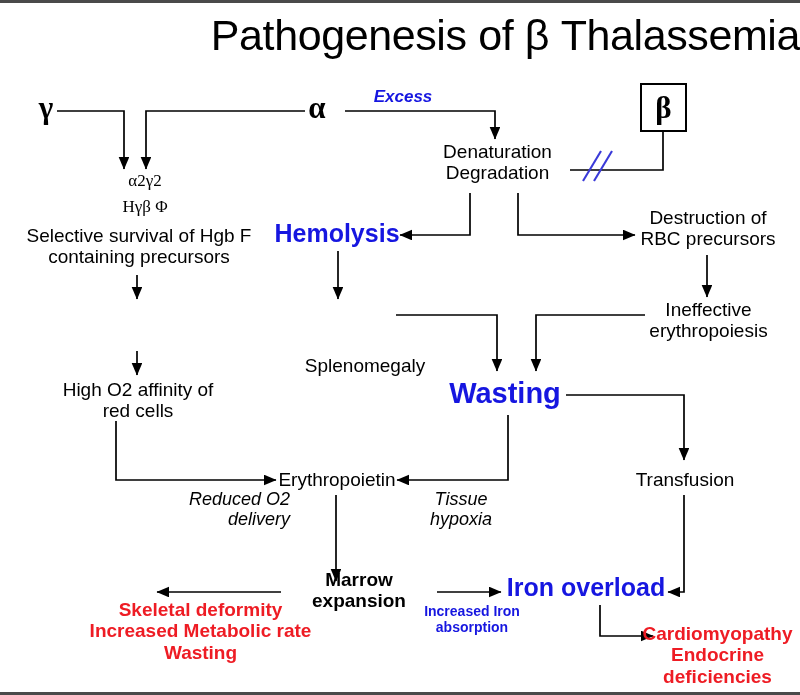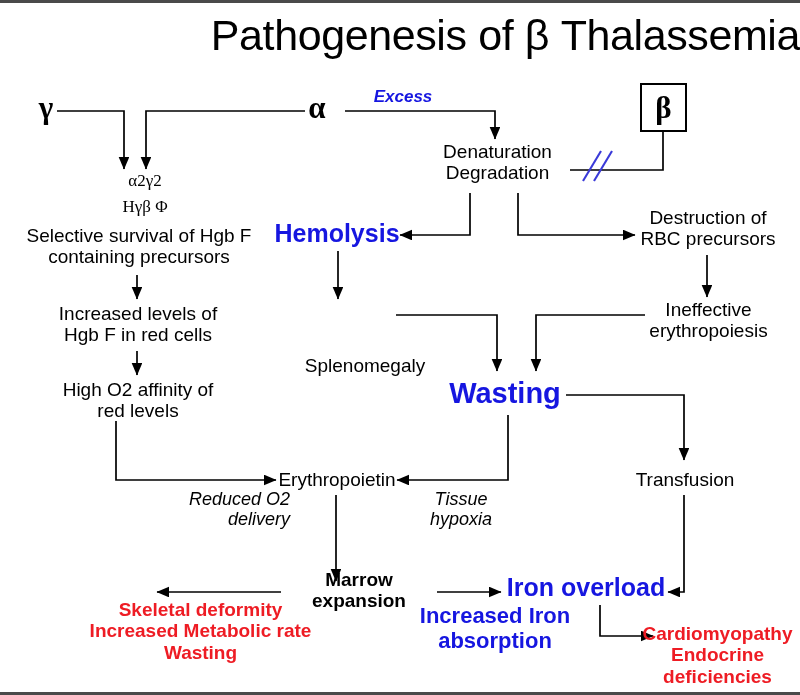--- a/index.html
+++ b/index.html
@@ -154,25 +154,23 @@
   <div class="beta-box" style="left:640px; top:80px; width:47px; height:49px;"></div>
   <div class="node greek" style="left:640px; top:88px; width:47px;">β</div>
 
   <div class="node serif-small" style="left:95px; top:168px; width:100px;">α2γ2</div>
 
   <div class="node serif-small" style="left:95px; top:194px; width:100px;">Hγβ Φ</div>
 
   <div class="node plain" style="left:14px; top:222px; width:250px;">Selective survival of Hgb F
 containing precursors</div>
 
-  <div class="node plain" style="left:38px; top:300px; width:200px;">Increased levels of
-Hgb F in red cells</div>
 
   <div class="node plain" style="left:38px; top:376px; width:200px;">High O2 affinity of
-red levels</div>
+red cells</div>
 
   <div class="node plain" style="left:435px; top:138px; width:125px;">Denaturation
 Degradation</div>
 
   <div class="node blue-bold" style="left:272px; top:216px; width:130px; font-size:25px;">Hemolysis</div>
 
   <div class="node plain" style="left:290px; top:315px; width:150px;margin-top:37px;">Splenomegaly</div>
 
   <div class="node plain" style="left:633px; top:204px; width:150px;">Destruction of
 RBC precursors</div>
@@ -189,21 +187,21 @@
 
   <div class="node italic-black" style="left:406px; top:486px; width:110px;">Tissue
 hypoxia</div>
 
   <div class="node plain" style="left:625px; top:466px; width:120px;">Transfusion</div>
 
   <div class="node plain" style="left:281px; top:566px; width:156px;font-weight:bold;">Marrow expansion</div>
 
   <div class="node blue-bold" style="left:501px; top:570px; width:170px; font-size:25px;">Iron overload</div>
 
-  <div class="node blue-bold" style="left:415px; top:601px; width:160px; font-size:22px;">Increased Iron
+  <div class="node blue-bold" style="left:392px; top:601px; width:160px; font-size:14px;">Increased Iron
 absorption</div>
 
   <div class="node red-bold" style="left:0px; top:596px; width:345px; font-size:19px;margin-left:28px;">Skeletal deformity
 Increased Metabolic rate
 Wasting</div>
 
   <div class="node red-bold" style="left:635px; top:611px; width:165px; font-size:19px;margin-top:9px;">Cardiomyopathy
 Endocrine
 deficiencies</div>
 

